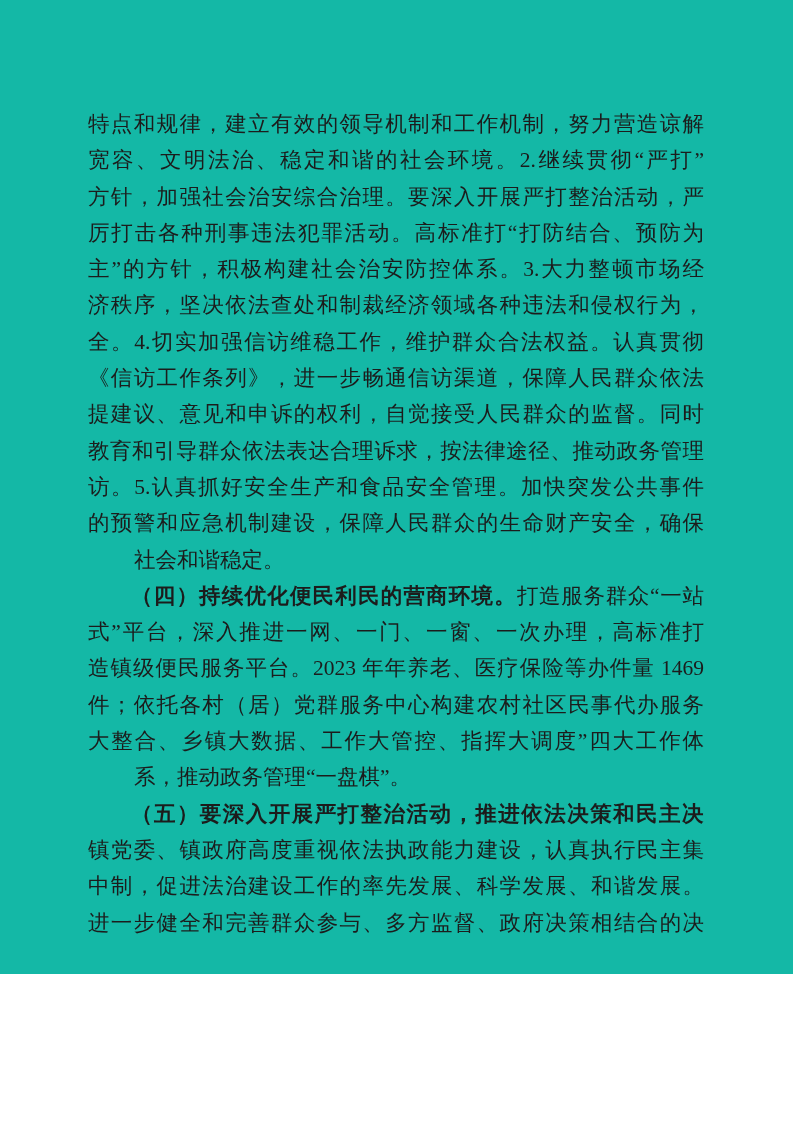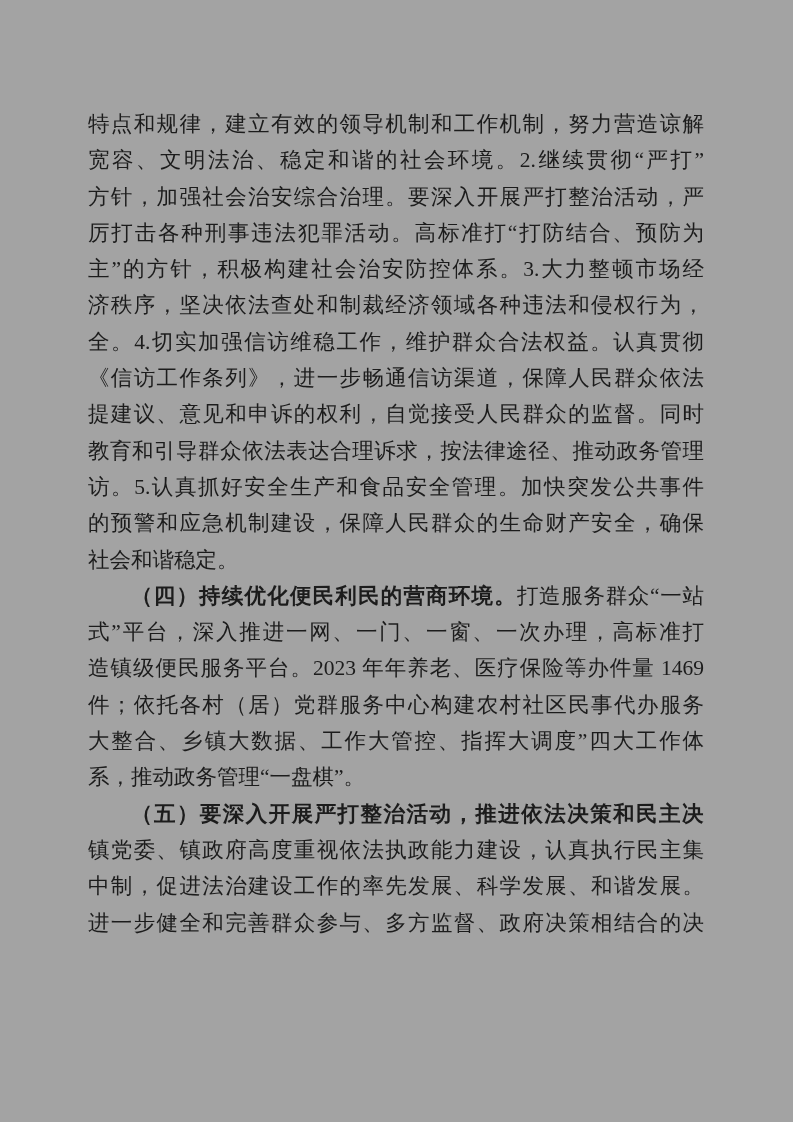--- a/index.html
+++ b/index.html
@@ -3,22 +3,22 @@
 <meta charset="utf-8">
 <style>
   html, body {
     margin: 0;
     padding: 0;
     background: #ffffff;
   }
   .page {
     position: relative;
     width: 793px;
-    height: 1122px;
-    background: #a3a3a3;
+    height: 974px;
+    background: #14b8a6;
     overflow: hidden;
   }
   .doc {
     position: absolute;
     left: 88px;
     top: 106px;
     width: 616px;
     font-family: "Liberation Serif", "DejaVu Serif", serif;
     font-size: 21.5px;
     color: #1c1c1c;
@@ -27,20 +27,21 @@
     height: 36.3px;
     line-height: 36.3px;
     text-align: justify;
     text-align-last: justify;
     overflow: hidden;
     white-space: normal;
   }
   .line.nojustify {
     text-align: left;
     text-align-last: left;
+    margin-left: 46px;
   }
   .line.indent {
     text-indent: 43px;
   }
   .seg-bold {
     font-weight: 700;
     letter-spacing: 0.5px;
   }
 </style>
 </head>

